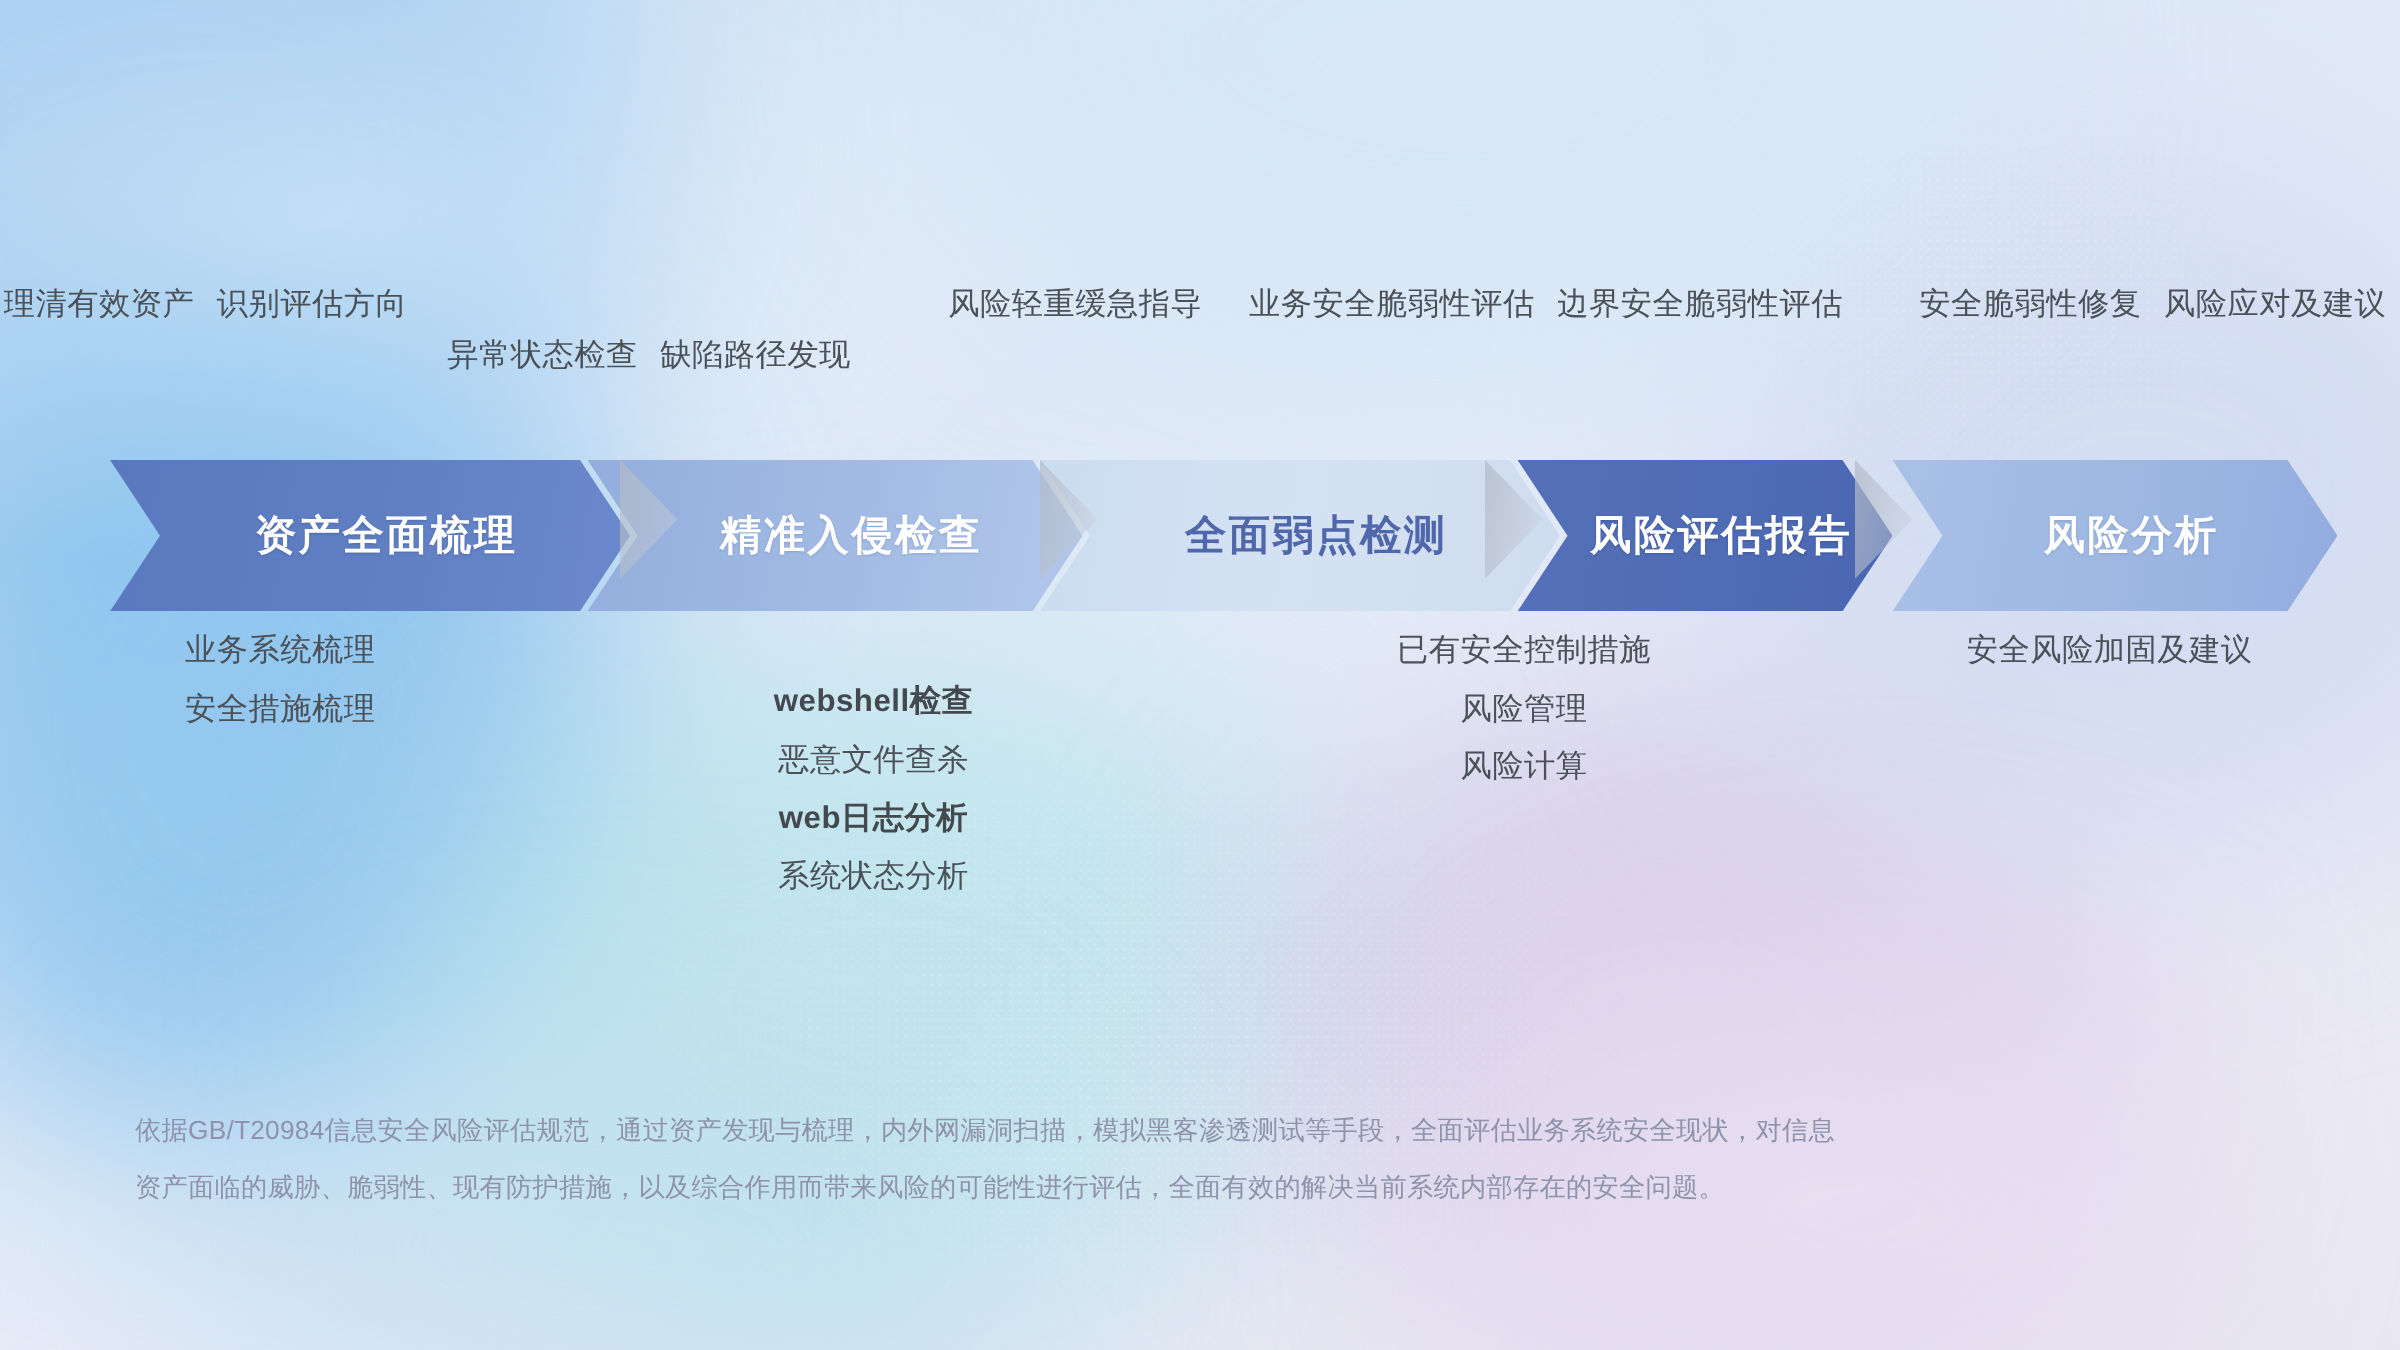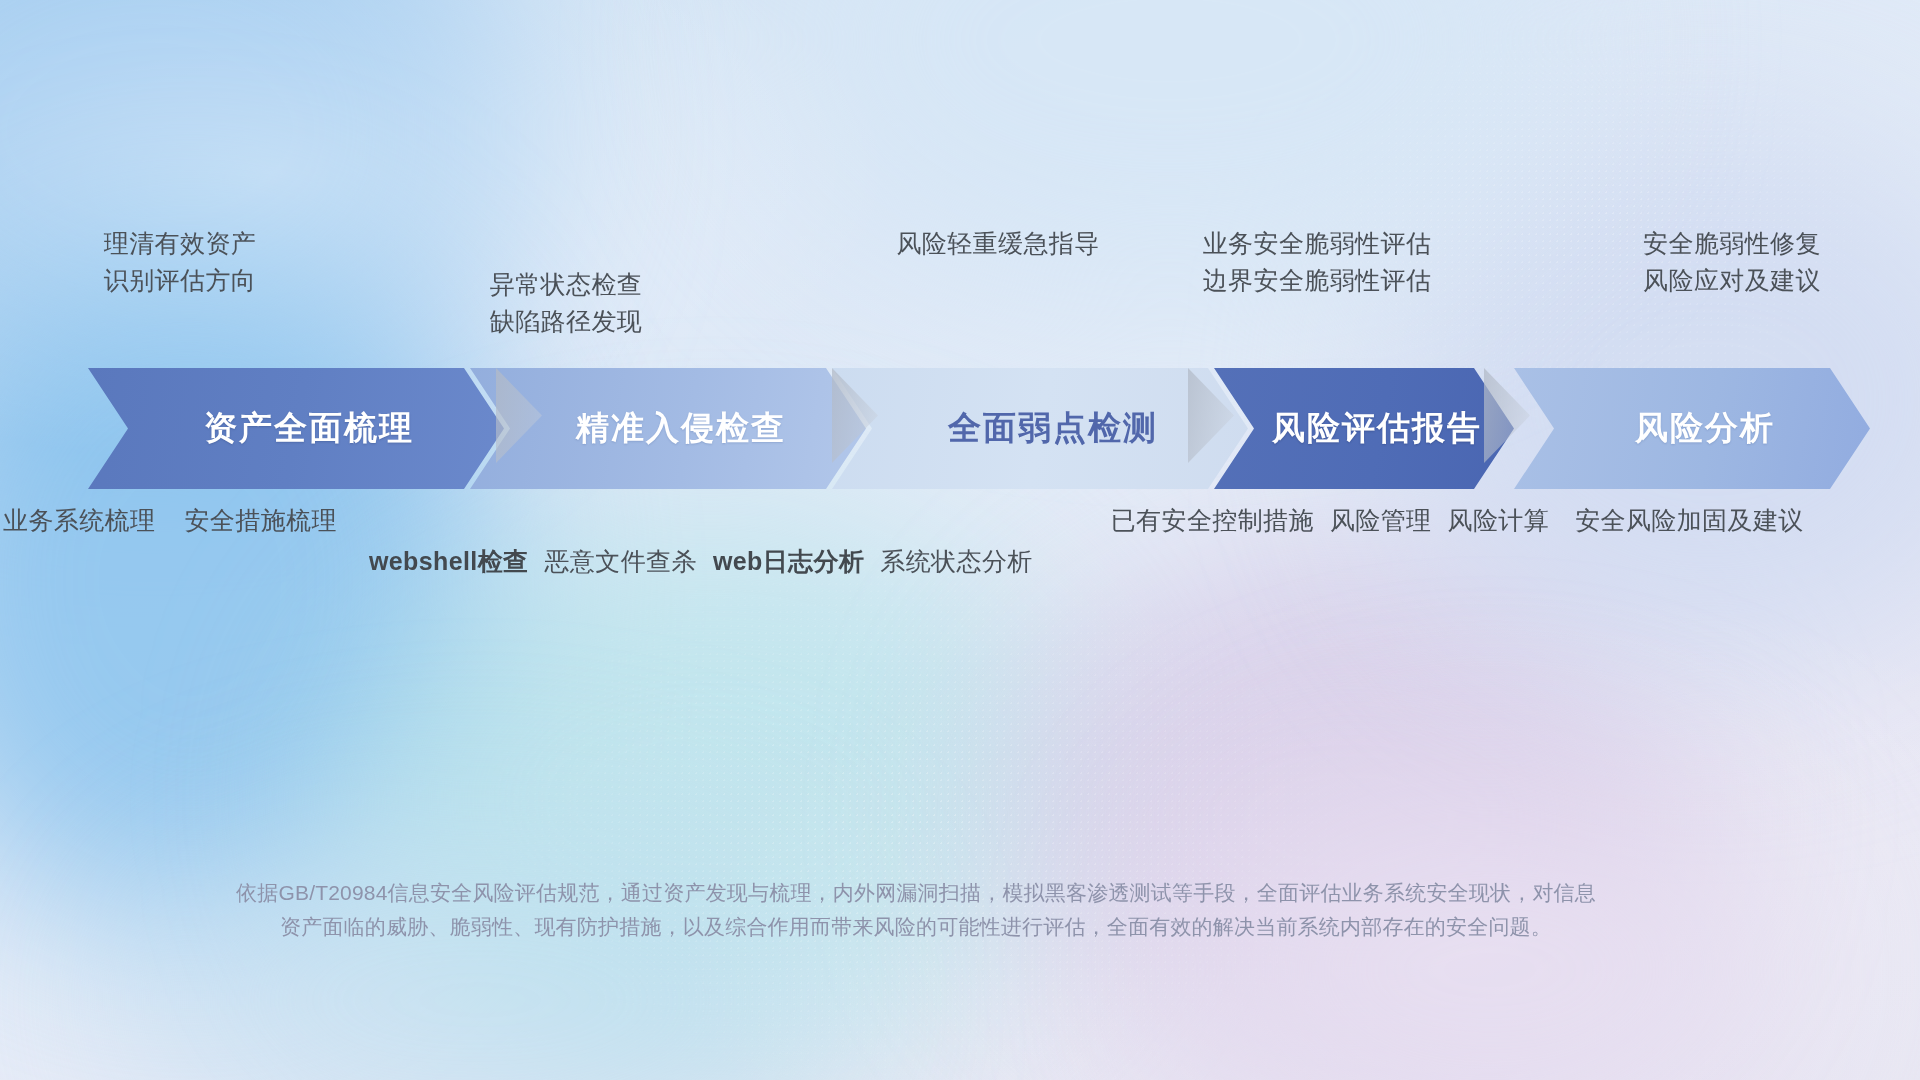--- a/index.html
+++ b/index.html
@@ -83,22 +83,22 @@
     top: 505px;
     width: 1770px;
     display: flex;
     align-items: flex-start;
   }
 
   .col {
     flex: 1 1 0;
     text-align: center;
   }
-  .col-top-inner { display: flex; flex-direction: column; gap: 6px; }
-  .col-bot-inner { display: flex; flex-direction: row; gap: 16px; justify-content: space-between; }
+  .col-top-inner { display: flex; flex-direction: row; gap: 18px; }
+  .col-bot-inner { display: flex; flex-direction: column; gap: 16px; }
 
   .item {
     font-size: 25px;
     line-height: 1.22;
     color: #4b5158;
     letter-spacing: 0.4px;
     font-weight: 400;
     white-space: nowrap;
   }
   .item.latin-lead { font-weight: 600; color: #43494f; }
@@ -178,21 +178,21 @@
   #footer {
     position: absolute;
     left: 96px;
     top: 876px;
     width: 1640px;
     font-size: 21px;
     line-height: 1.62;
     color: #8e93ab;
     letter-spacing: 0.2px;
   }
-  #footer p { margin: 0; text-align: center; }
+  #footer p { margin: 12px; }
 </style>
 </head>
 <body>
 
 <div id="stage">
 
   <div class="bg-base"></div>
   <div class="bg-blob blob-a"></div>
   <div class="bg-blob blob-b"></div>
   <div class="bg-blob blob-c"></div>

